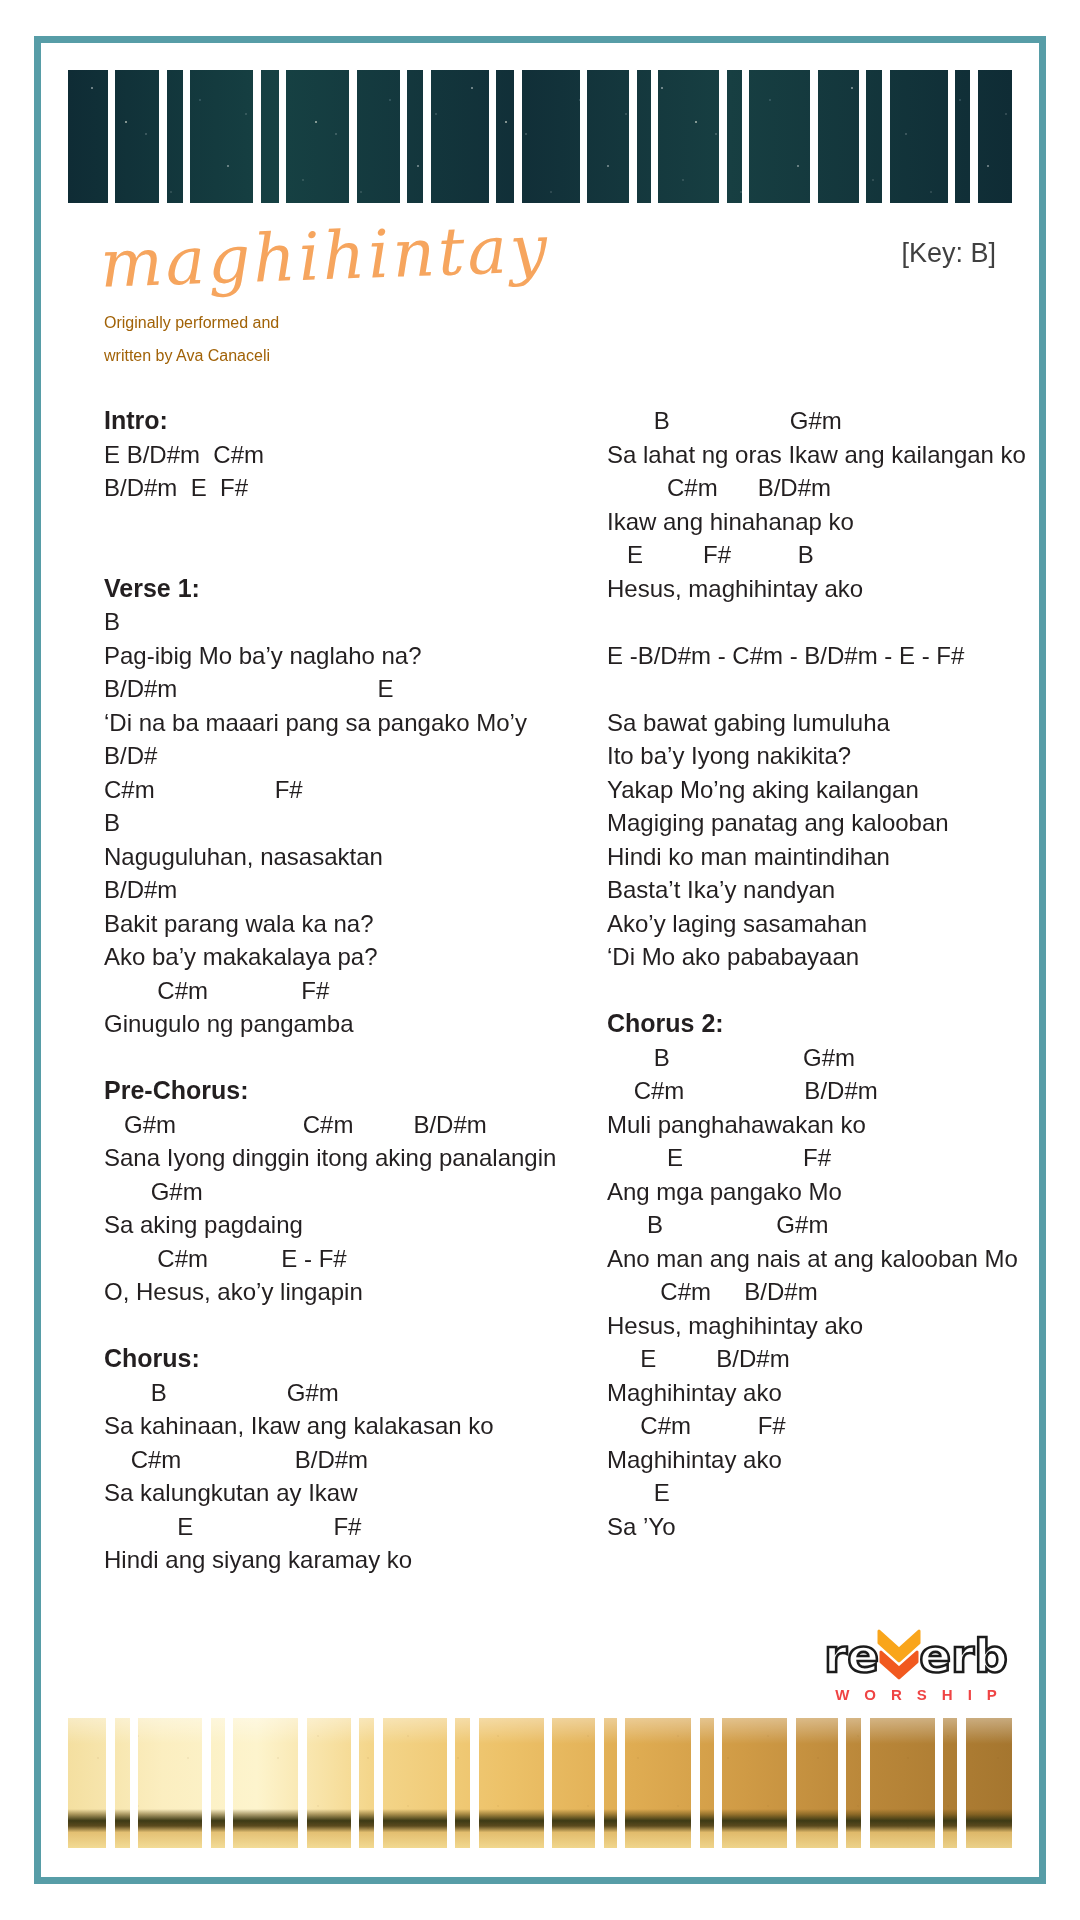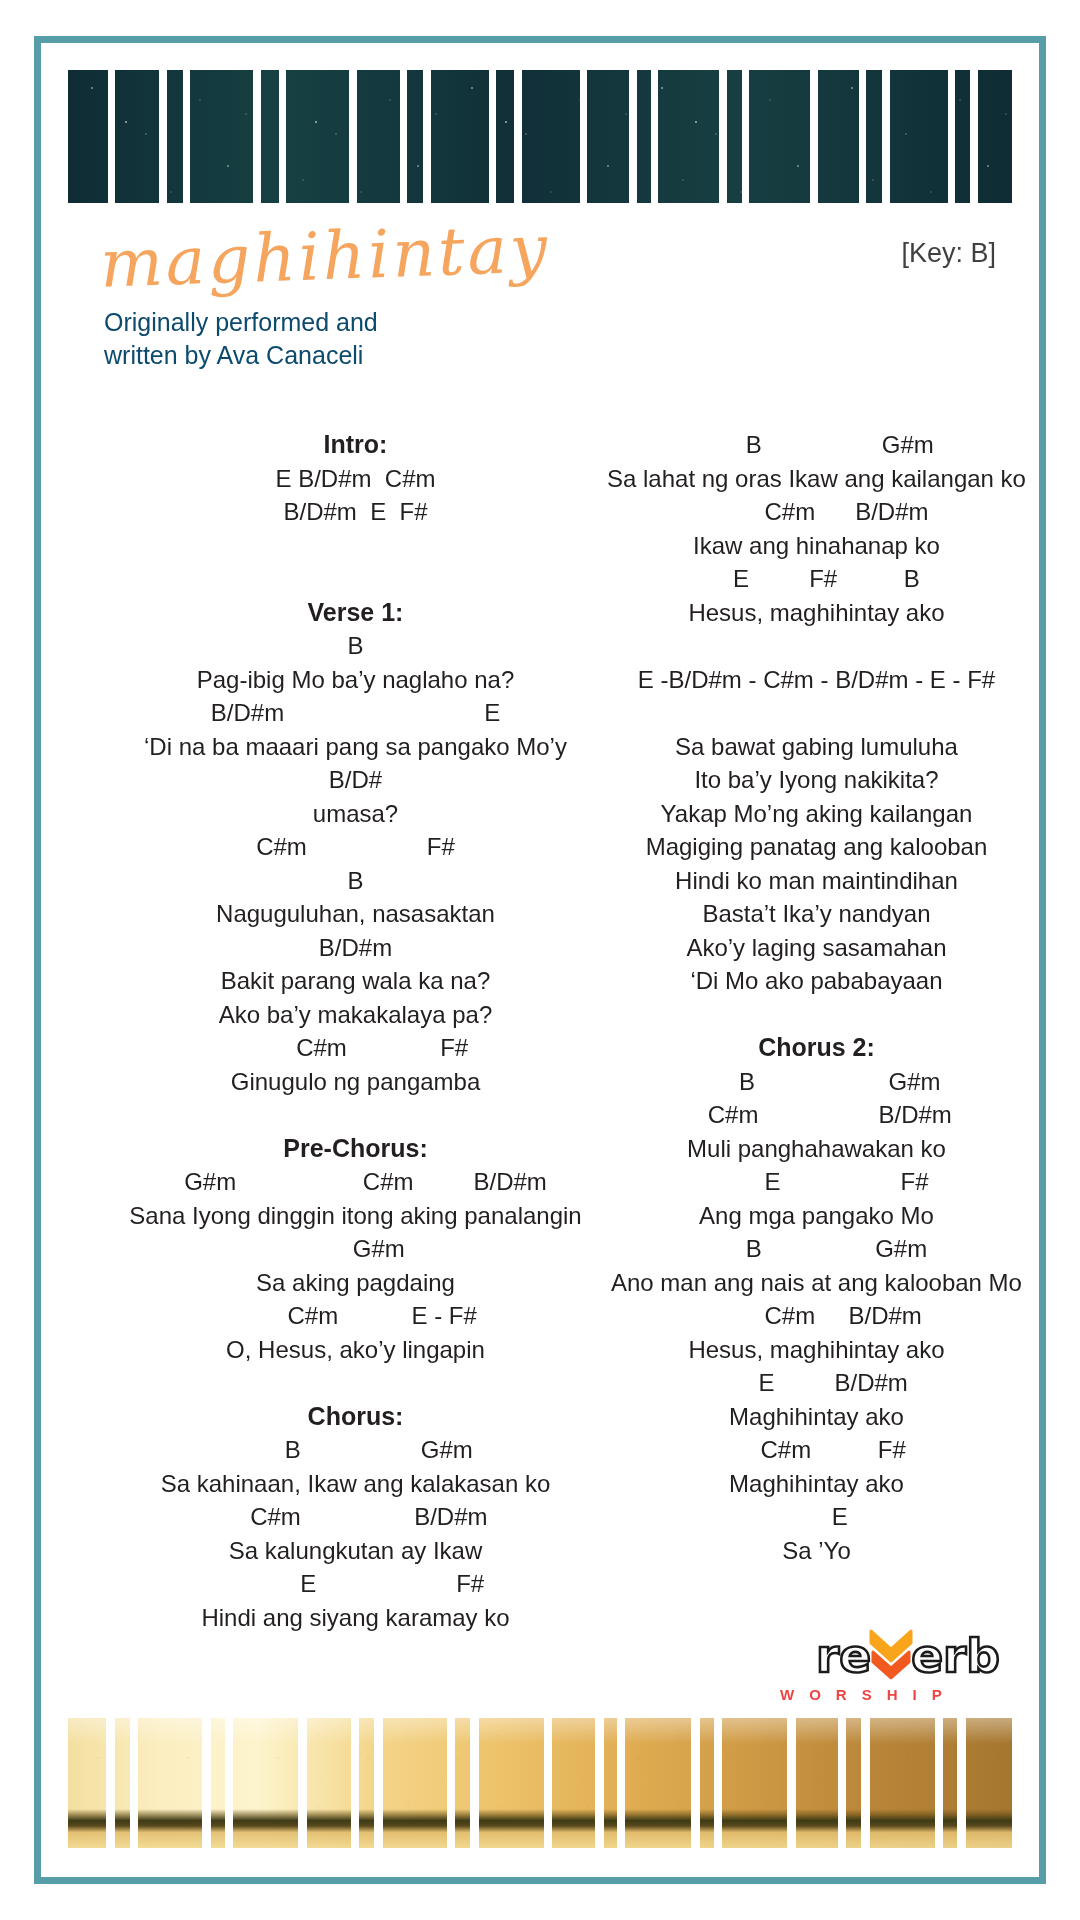--- a/index.html
+++ b/index.html
@@ -28,30 +28,30 @@
       linear-gradient(180deg, rgba(255,255,255,.38) 0%, rgba(255,255,255,0) 20%),
       linear-gradient(180deg, rgba(0,0,0,0) 0%, rgba(0,0,0,0) 70%, rgba(94,74,20,.5) 74%, #3d3a15 79%, #5a4a1e 83%, rgba(226,189,110,.92) 88%, rgba(242,218,146,.9) 100%),
       linear-gradient(90deg,#f4dfa0 0%,#fbeec0 10%,#fdf4cd 20%,#f4d68b 32%,#edc269 46%,#dfac52 60%,#cf9a45 72%,#bb883a 84%,#a5762f 100%);
     background-size:90px 70px,90px 70px,100% 100%,100% 100%,100% 100%;}
   .slit{position:absolute;top:-1px;bottom:-1px;background:#fff;}
   
   .title{position:absolute;left:100px;top:218px;font-family:"DejaVu Serif",serif;
          font-style:italic;font-size:66px;color:#f6a55e;letter-spacing:3px;
          transform:rotate(-2deg);}
   .keylabel{position:absolute;right:84px;top:238px;font-size:27px;color:#404040;}
-  .credit{position:absolute;left:104px;top:306px;font-size:25px;line-height:33px;color:#0c4a6e;}
-  
-  .cols{position:absolute;left:104px;top:428px;width:880px;display:flex;text-align:center;}
+  .credit{position:absolute;left:104px;top:306px;font-size:16px;line-height:33px;color:#a16207;}
+  
+  .cols{position:absolute;left:104px;top:404px;width:880px;display:flex;}
   .col-left{width:503px;flex:0 0 503px;}
   .col-right{flex:1;}
   .line{font-size:24px;line-height:33.5px;min-height:33.5px;white-space:pre;color:#231f20;}
   .line.header{font-weight:700;font-size:25px;}
   .line.gapline{min-height:33.5px;}
   
-  .logo{position:absolute;right:44px;top:1626px;width:256px;}
+  .logo{position:absolute;right:36px;top:1626px;width:256px;text-align:center;}
   .logo-word{display:flex;align-items:center;justify-content:center;
     font-family:"DejaVu Sans",sans-serif;font-weight:800;font-size:47px;color:#ffffff;
     -webkit-text-stroke:2.6px #1b1b1b;letter-spacing:0px;line-height:1;}
   .logo-word .chev{margin:2px -3px 0 -3px;}
   .logo-sub{margin-top:2px;font-size:15px;font-weight:700;color:#ef4444;
     letter-spacing:15px;margin-right:-15px;}
 </style>
 </head>
 <body>
 
@@ -96,21 +96,20 @@
         <div class="line chord">E B/D#m  C#m</div>
         <div class="line chord">B/D#m  E  F#</div>
         <div class="line gapline"></div>
         <div class="line gapline"></div>
         <div class="line header">Verse 1:</div>
         <div class="line chord">B</div>
         <div class="line lyric">Pag-ibig Mo ba’y naglaho na?</div>
         <div class="line chord">B/D#m                              E</div>
         <div class="line lyric">‘Di na ba maaari pang sa pangako Mo’y</div>
         <div class="line chord">B/D#</div>
-        <div class="line lyric">umasa?</div>
         <div class="line chord">C#m                  F#</div>
         <div class="line chord">B</div>
         <div class="line lyric">Naguguluhan, nasasaktan</div>
         <div class="line chord">B/D#m</div>
         <div class="line lyric">Bakit parang wala ka na?</div>
         <div class="line lyric">Ako ba’y makakalaya pa?</div>
         <div class="line chord">        C#m              F#</div>
         <div class="line lyric">Ginugulo ng pangamba</div>
         <div class="line gapline"></div>
         <div class="line header">Pre-Chorus:</div>

